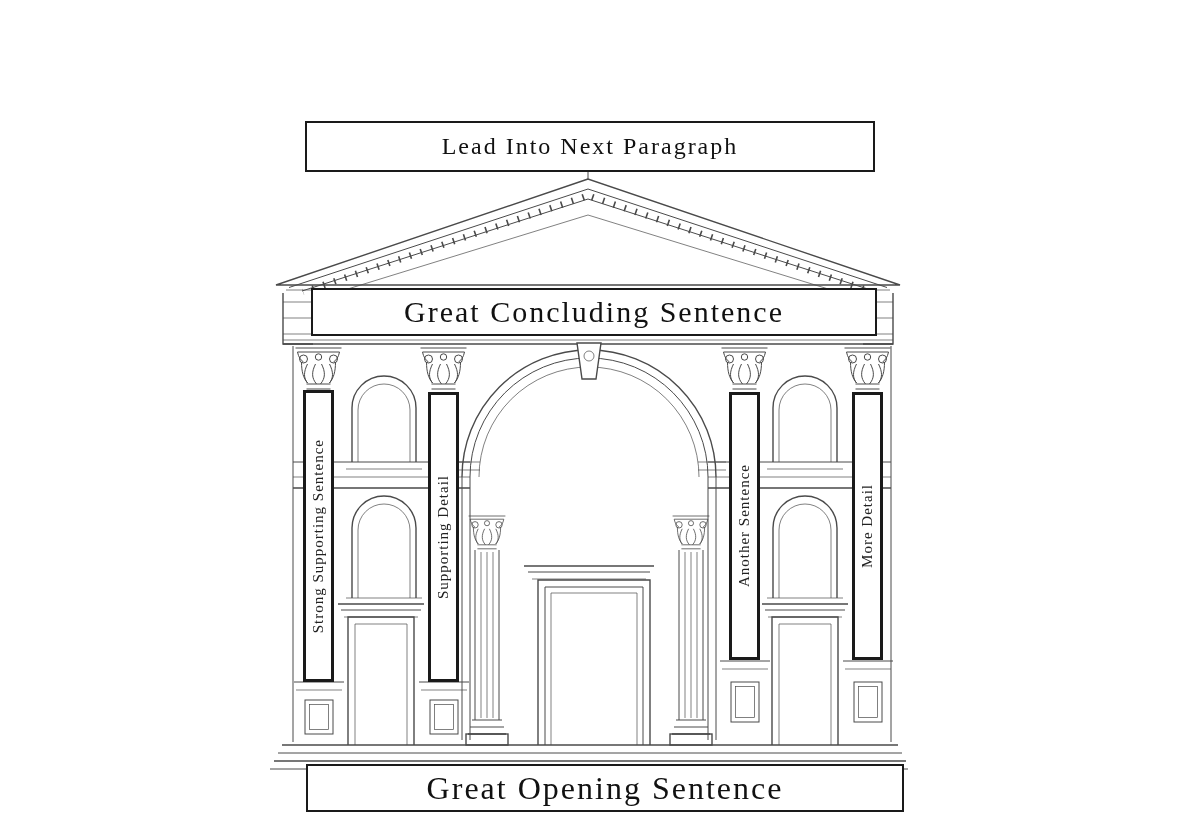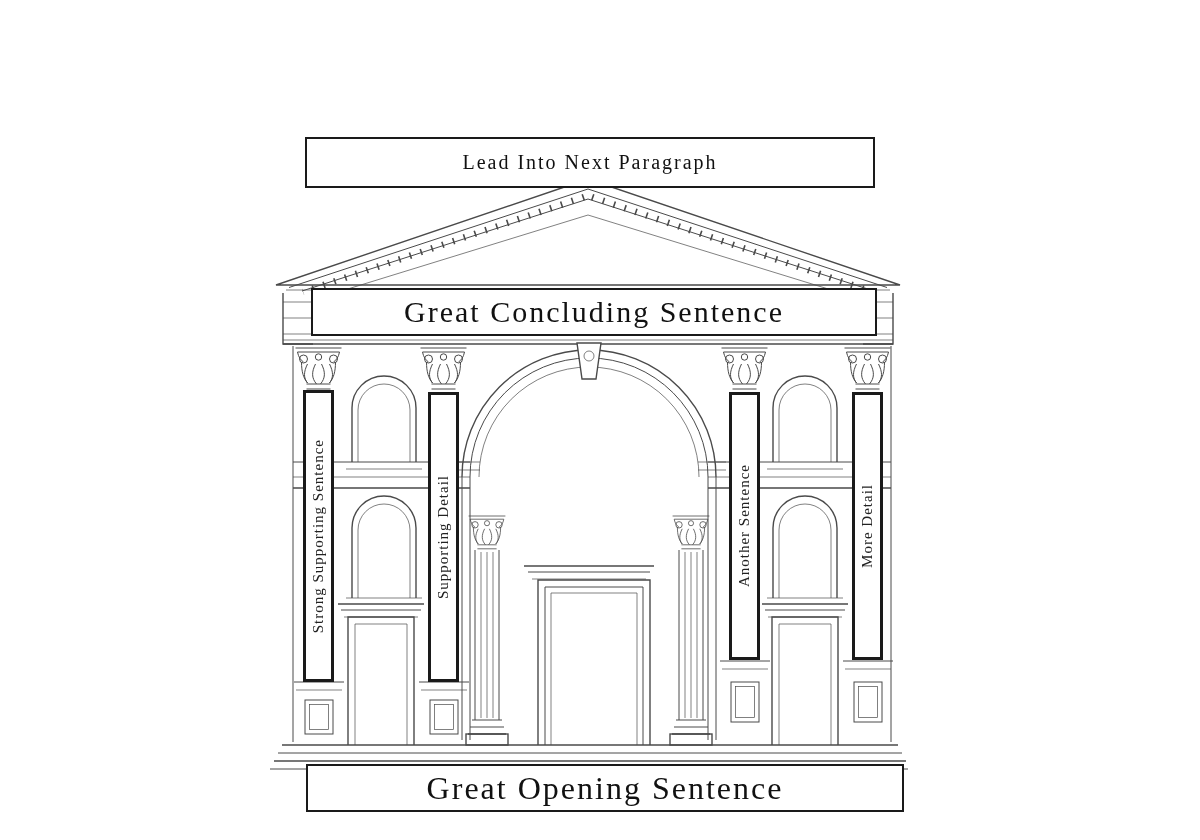--- a/index.html
+++ b/index.html
@@ -22,21 +22,21 @@
   .facade .s3 { stroke-width: 0.7; }
   .facade .dentil { stroke-width: 6.5; stroke-dasharray: 1.6 9.8; }
   .label-box {
     position: absolute;
     background: #ffffff;
     border: 2px solid var(--label-border, #1a1a1a);
     display: flex; align-items: center; justify-content: center;
     letter-spacing: 2px; white-space: nowrap;
     color: var(--text, #111111);
   }
-  #lead-box       { left: 305px; top: 121px; width: 570px; height: 51px; font-size: 20px; margin-top: 16px; }
+  #lead-box       { left: 305px; top: 121px; width: 570px; height: 51px; font-size: 24px; }
   #concluding-box { left: 311px; top: 288px; width: 566px; height: 48px; font-size: 30px; }
   #opening-box    { left: 306px; top: 764px; width: 598px; height: 48px; font-size: 32px; }
   .pillar {
     position: absolute; width: 31px;
     background: #ffffff;
     border: 3px solid var(--label-border, #1a1a1a);
     display: flex; align-items: center; justify-content: center;
   }
   .pillar span {
     writing-mode: vertical-rl;

